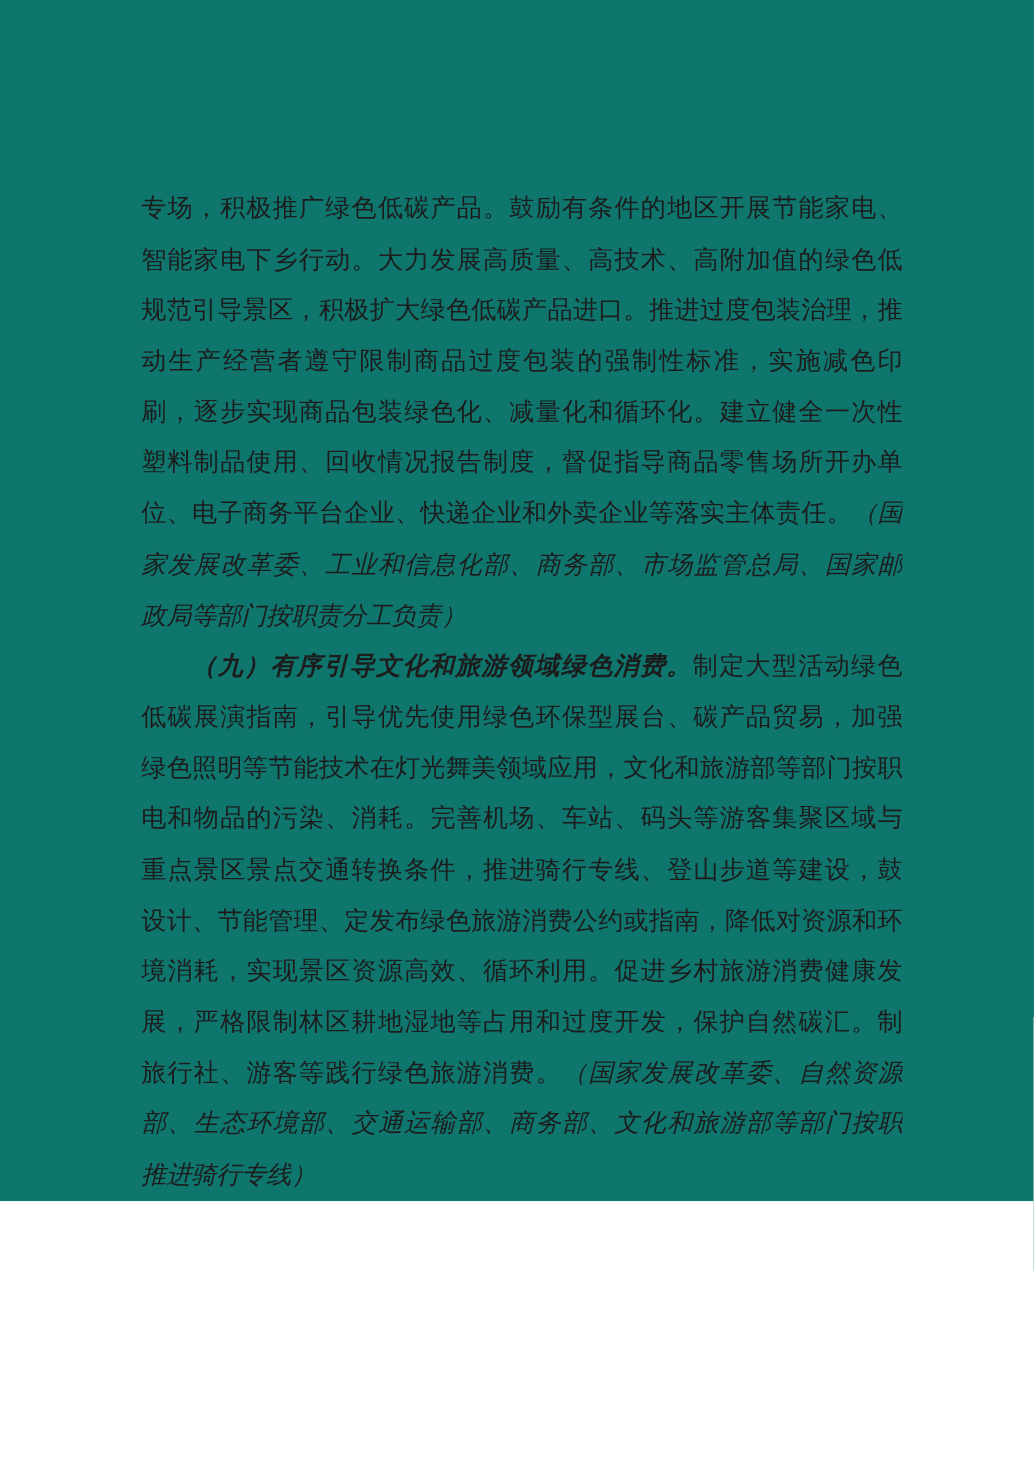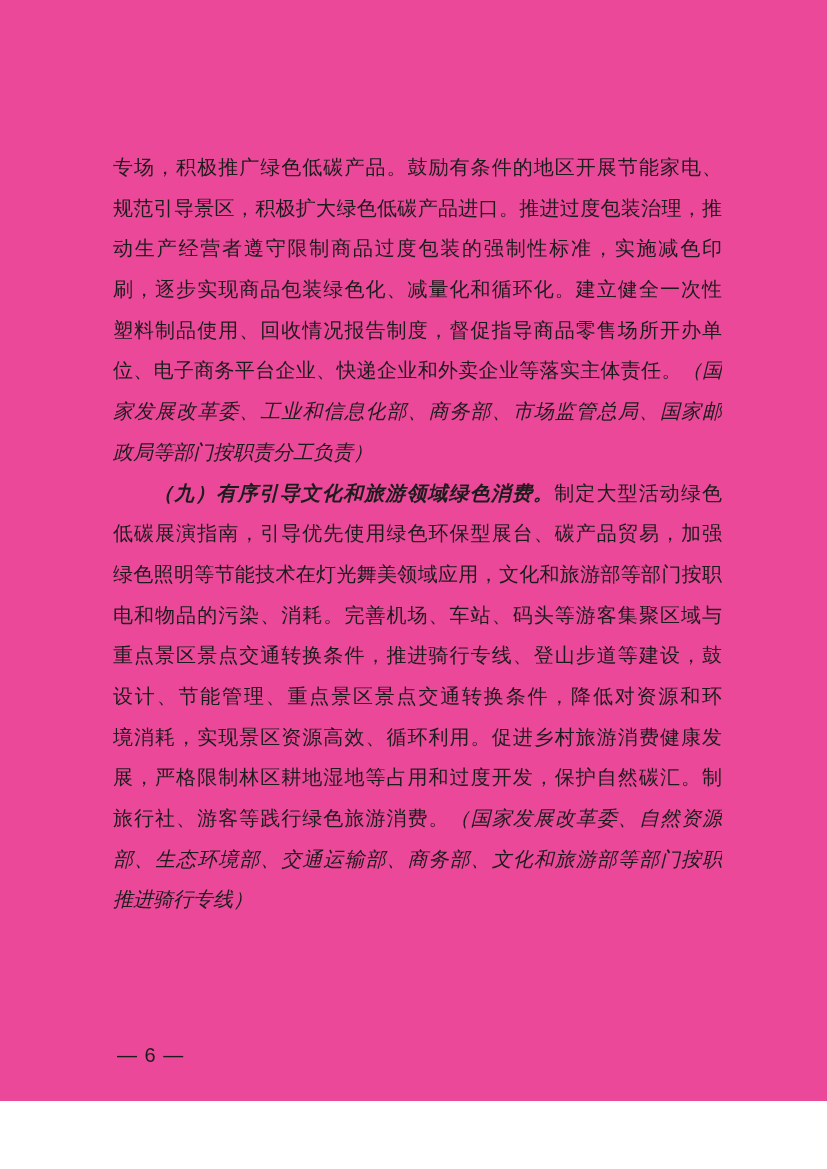--- a/index.html
+++ b/index.html
@@ -3,24 +3,24 @@
 <meta charset="utf-8">
 <style>
   html, body {
     margin: 0;
     padding: 0;
     background: #ffffff;
   }
   .page {
     position: relative;
     width: 827px;
-    height: 1101px;
-    background: #ec4899;
+    height: 961px;
+    background: #0f766e;
     overflow: hidden;
-    font-family: Liberation Sans, sans-serif;
+    font-family: Liberation Serif, serif;
     color: #1c1c1c;
   }
   .text-block {
     position: absolute;
     left: 113px;
     top: 147px;
     width: 609px;
     font-size: 20px;
   }
   .line {
@@ -62,33 +62,34 @@
     letter-spacing: 1px;
     color: #1c1c1c;
   }
 </style>
 </head>
 <body>
 
 <div class="page">
   <div class="text-block">
     <div class="line"><span class="fs">专场，积极推广绿色低碳产品。鼓励有条件的地区开展节能家电、</span></div>
+    <div class="line"><span class="fs">智能家电下乡行动。大力发展高质量、高技术、高附加值的绿色低</span></div>
     <div class="line"><span class="fs">规范引导景区，积极扩大绿色低碳产品进口。推进过度包装治理，推</span></div>
     <div class="line"><span class="fs">动生产经营者遵守限制商品过度包装的强制性标准，实施减色印</span></div>
     <div class="line"><span class="fs">刷，逐步实现商品包装绿色化、减量化和循环化。建立健全一次性</span></div>
     <div class="line"><span class="fs">塑料制品使用、回收情况报告制度，督促指导商品零售场所开办单</span></div>
     <div class="line"><span class="fs">位、电子商务平台企业、快递企业和外卖企业等落实主体责任。</span><span class="kai">（国</span></div>
     <div class="line"><span class="kai">家发展改革委、工业和信息化部、商务部、市场监管总局、国家邮</span></div>
     <div class="line pe"><span class="kai">政局等部门按职责分工负责）</span></div>
     <div class="line indent"><span class="kaib">（九）有序引导文化和旅游领域绿色消费。</span><span class="fs">制定大型活动绿色</span></div>
     <div class="line"><span class="fs">低碳展演指南，引导优先使用绿色环保型展台、碳产品贸易，加强</span></div>
     <div class="line"><span class="fs">绿色照明等节能技术在灯光舞美领域应用，文化和旅游部等部门按职</span></div>
     <div class="line"><span class="fs">电和物品的污染、消耗。完善机场、车站、码头等游客集聚区域与</span></div>
     <div class="line"><span class="fs">重点景区景点交通转换条件，推进骑行专线、登山步道等建设，鼓</span></div>
-    <div class="line"><span class="fs">设计、节能管理、重点景区景点交通转换条件，降低对资源和环</span></div>
+    <div class="line"><span class="fs">设计、节能管理、定发布绿色旅游消费公约或指南，降低对资源和环</span></div>
     <div class="line"><span class="fs">境消耗，实现景区资源高效、循环利用。促进乡村旅游消费健康发</span></div>
     <div class="line"><span class="fs">展，严格限制林区耕地湿地等占用和过度开发，保护自然碳汇。制</span></div>
     <div class="line"><span class="fs">旅行社、游客等践行绿色旅游消费。</span><span class="kai">（国家发展改革委、自然资源</span></div>
     <div class="line"><span class="kai">部、生态环境部、交通运输部、商务部、文化和旅游部等部门按职</span></div>
     <div class="line pe"><span class="kai">推进骑行专线）</span></div>
   </div>
   <div class="footer">— 6 —</div>
 </div>
 
 </body></html>

